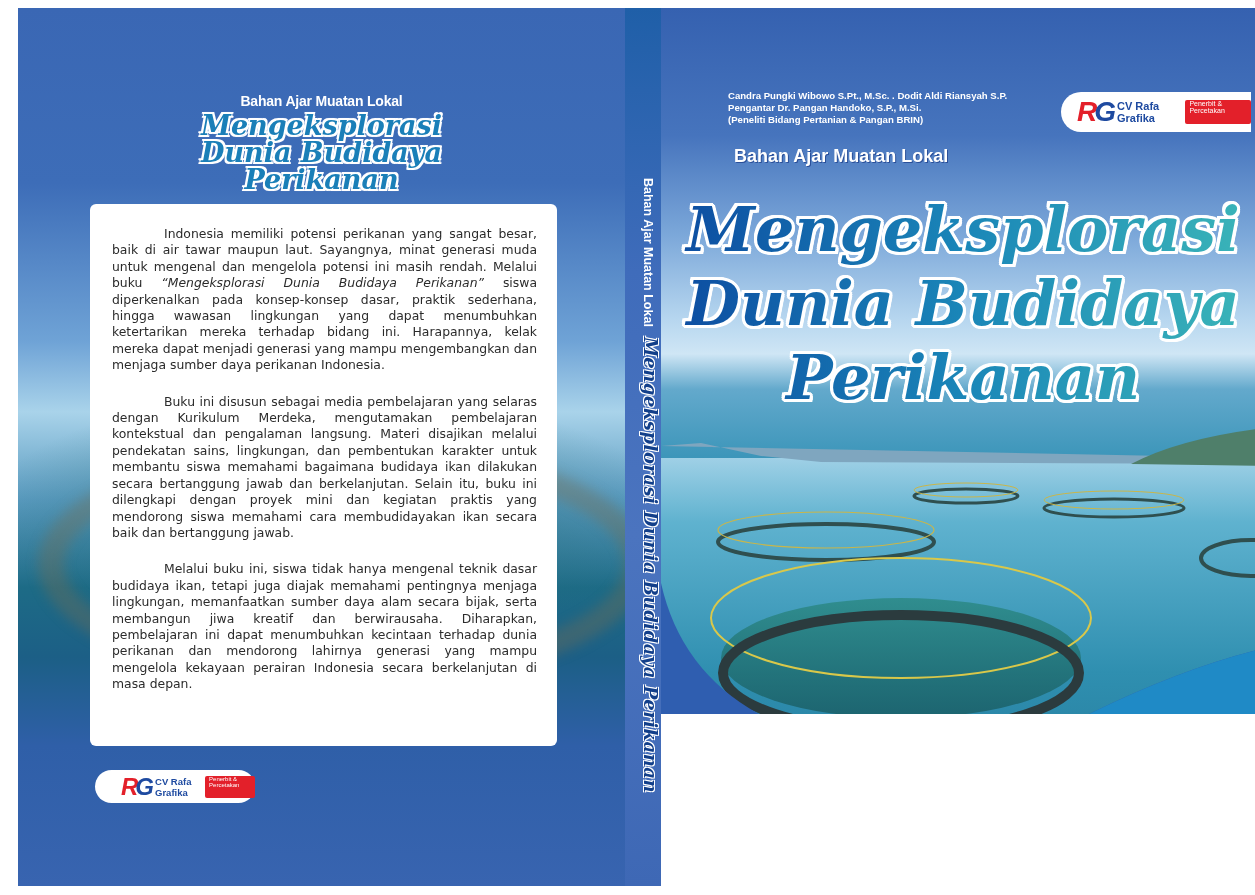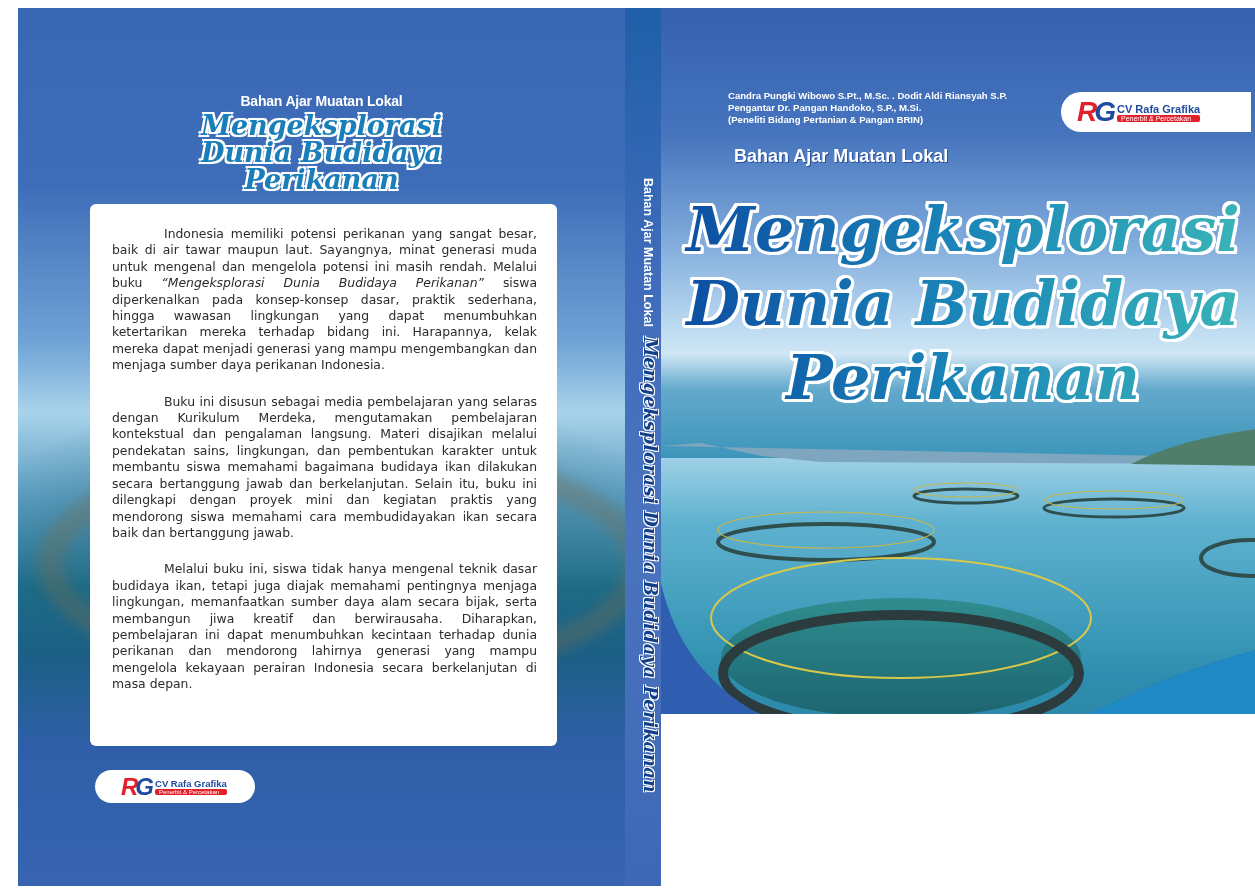--- a/index.html
+++ b/index.html
@@ -20,21 +20,21 @@
   .blurb{position:absolute;left:72px;top:196px;width:467px;height:542px;background:#fff;border-radius:6px;
     box-sizing:border-box;padding:22px 20px 0 22px;}
   .blurb p{margin:0 0 20px 0;font-family:"DejaVu Sans",sans-serif;font-size:12.4px;line-height:16.4px;color:#2b2b2b;
     text-align:justify;text-indent:52px;}
   .blurb p em{font-style:italic;}
   .pub-badge{position:absolute;background:#fff;border-radius:18px;display:flex;align-items:center;}
   .pub-back{left:77px;top:762px;width:160px;height:33px;}
   .pub-front{left:1043px;top:84px;width:190px;height:40px;border-radius:20px 0 0 20px;}
   .rg{font-family:"Liberation Sans",sans-serif;font-weight:bold;font-style:italic;color:#e3202a;letter-spacing:-3px;text-align:right;}
   .rg .g{color:#1e4aa0;}
-  .pub-txt{display:flex;flex-direction:column;margin-left:4px;}
+  .pub-txt{display:flex;flex-direction:row;margin-left:4px;}
   .pub-name{font-weight:bold;color:#1e4aa0;font-family:"Liberation Sans",sans-serif;}
   .pub-sub{background:#e3202a;color:#fff;border-radius:2px;padding:0 4px;font-family:"Liberation Sans",sans-serif;}
   
   .spine{position:absolute;left:607px;top:0;width:36px;height:878px;
     background:linear-gradient(180deg,#1f5fa8 0%,#3f6cbb 30%,#4b74bf 60%,#3e68b5 100%);}
   .spine-text{position:absolute;left:36px;top:170px;transform-origin:0 0;transform:rotate(90deg);white-space:nowrap;
     display:flex;align-items:baseline;gap:10px;}
   .spine-kicker{color:#fff;font-weight:bold;font-size:12.5px;font-family:"Liberation Sans",sans-serif;}
   .spine-title{font-family:"DejaVu Serif",serif;font-style:italic;font-weight:bold;font-size:18px;color:#123f8a;
     text-shadow:1px 1px 0 #fff,-1px -1px 0 #fff,1px -1px 0 #fff,-1px 1px 0 #fff;letter-spacing:0.5px;}

